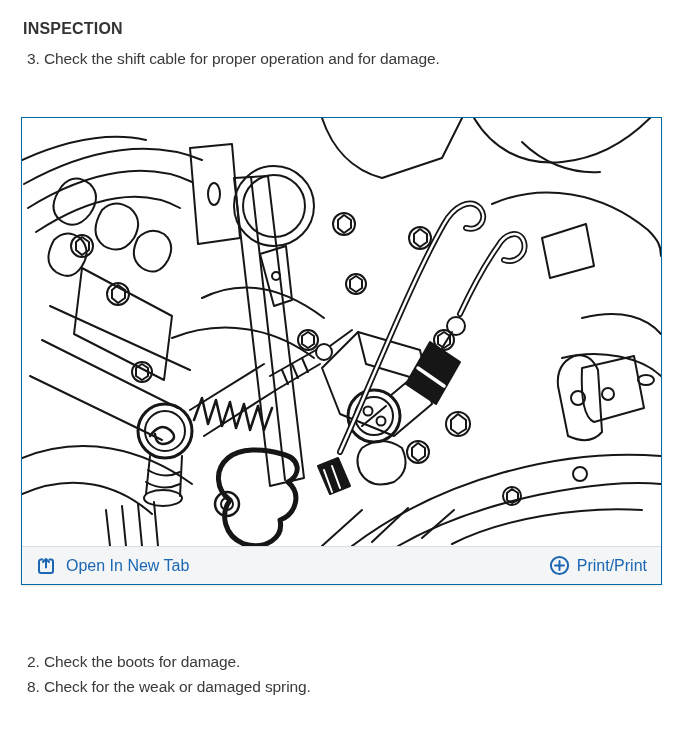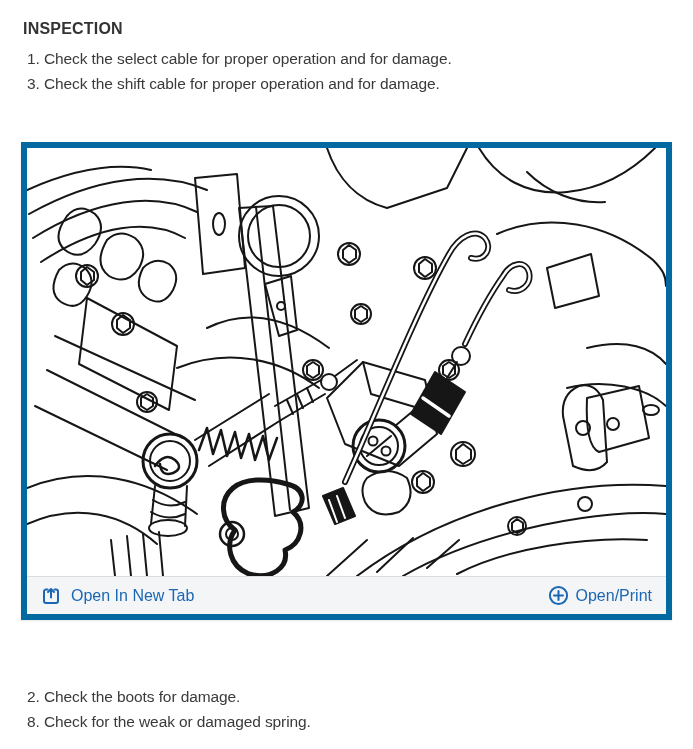--- a/index.html
+++ b/index.html
@@ -19,21 +19,21 @@
   }
   .step{
     margin-left:27px;
     font-size:15.5px;
     line-height:25px;
     letter-spacing:-0.1px;
   }
   .figure-panel{
     margin:46px 0 0 21px;
     width:639px;
-    border:6px solid #0369a1;
+    border:1px solid #0369a1;
     background:#6d28d9;
     box-shadow:0 1px 2px rgba(0,0,0,.10);
   }
   .figure-image{
     width:639px;height:428px;
     background:#ffffff;
     overflow:hidden;
   }
   .figure-image svg{display:block;}
   .figure-footer{
@@ -59,21 +59,20 @@
   .icon-svg{flex:0 0 auto;}
 </style>
 </head>
 <body>
 
 <main>
 
   <h1 class="page-title">INSPECTION</h1>
 
   <div>
-    <div class="step">1. Check the select cable for proper operation and for damage.</div>
     <div class="step">3. Check the shift cable for proper operation and for damage.</div>
   </div>
 
   <figure class="figure-panel" style="margin-block:46px 0;margin-inline:21px 0;">
 
     <div class="figure-image">
       <svg width="639" height="428" viewBox="0 0 639 428">
         <g fill="none" stroke="#161616" stroke-width="2" stroke-linecap="round" stroke-linejoin="round">
 
           <g>
@@ -257,21 +256,21 @@
           <path d="M6.5 3.5 H5 a2 2 0 0 0 -2 2 v9.5 a2 2 0 0 0 2 2 h10 a2 2 0 0 0 2 -2 V5.5 a2 2 0 0 0 -2 -2 h-1.5"></path>
           <path d="M10 11.5 V3.2 M7 6 l3-3 3 3"></path>
         </svg>
         <span class="lbl">Open In New Tab</span>
       </a>
       <a class="figure-link" style="gap:7px;">
         <svg class="icon-svg" width="21" height="21" viewBox="0 0 21 21" fill="none" stroke="#1b67b3" stroke-width="2" stroke-linecap="round">
           <circle cx="10.5" cy="10.5" r="8.6"></circle>
           <path d="M10.5 6 V15 M6 10.5 H15"></path>
         </svg>
-        <span class="lbl">Open/Print</span>
+        <span class="lbl">Print/Print</span>
       </a>
     </figcaption>
   </figure>
 
   <div class="steps-bottom">
     <div class="step">2. Check the boots for damage.</div>
     <div class="step">8. Check for the weak or damaged spring.</div>
   </div>
 
 </main>

